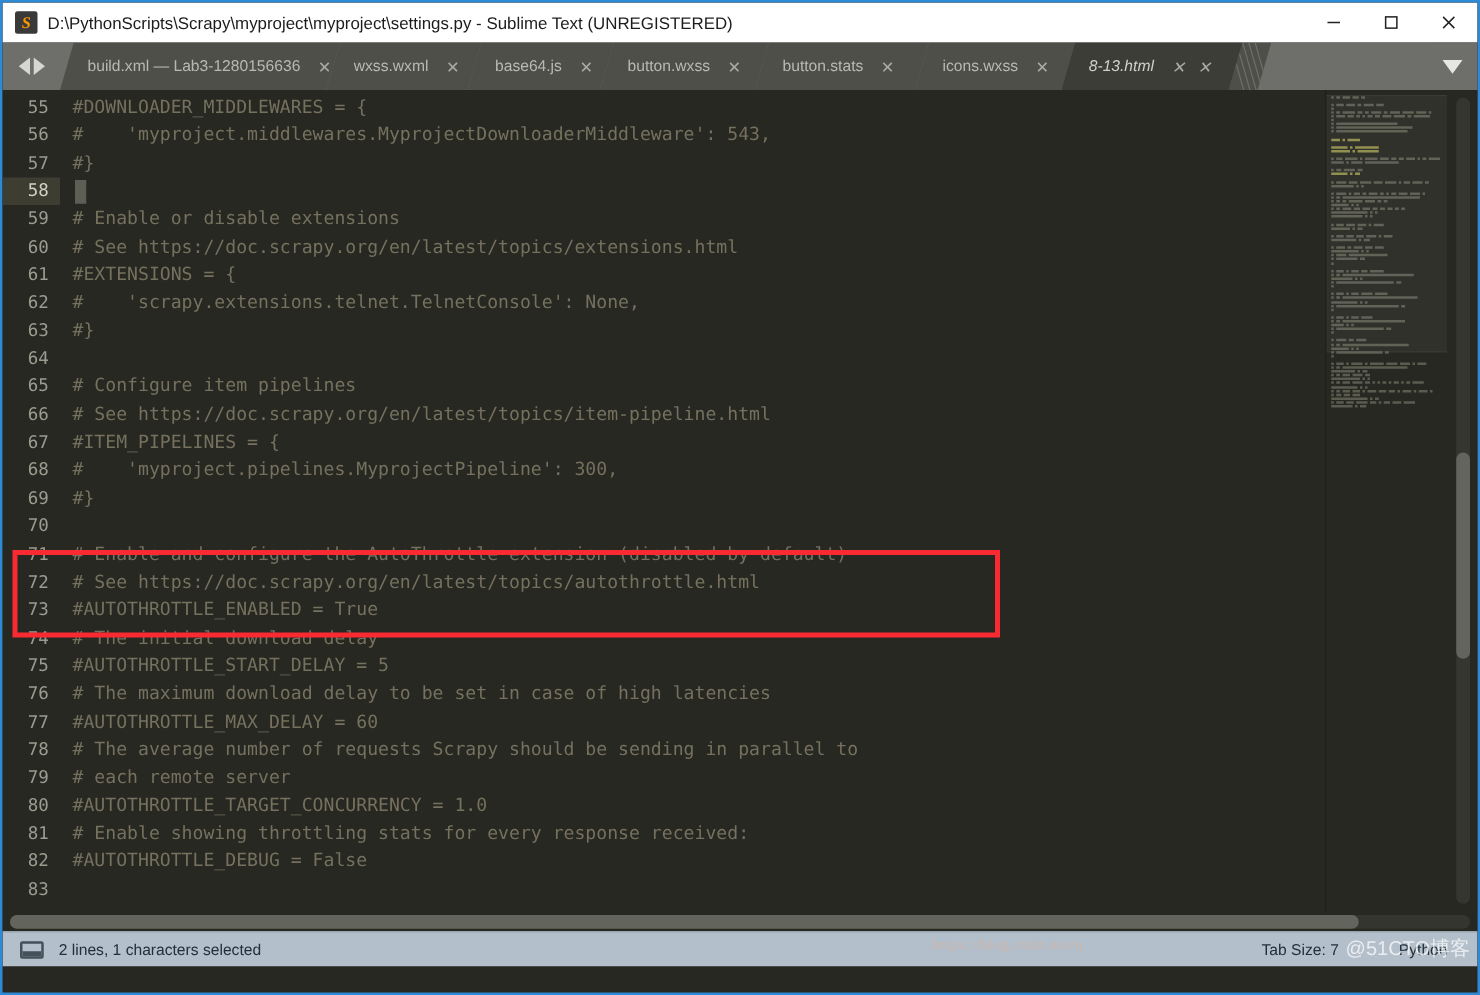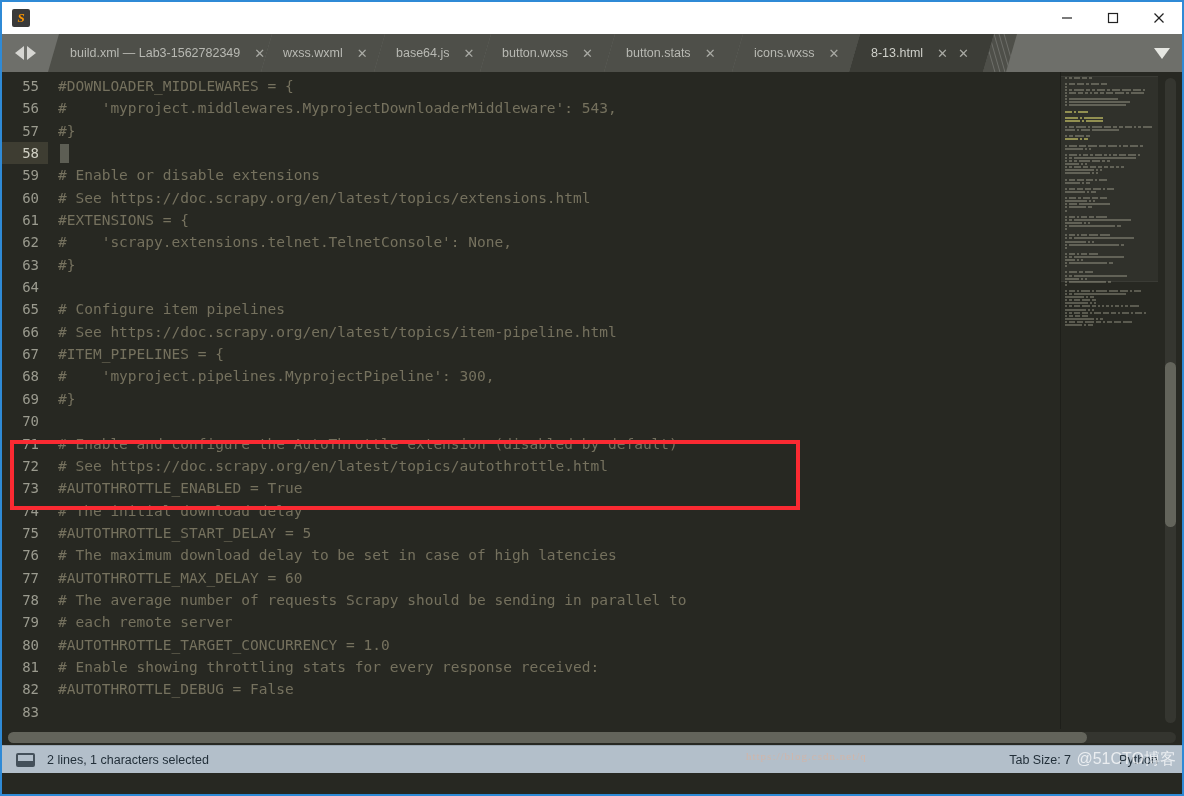--- a/index.html
+++ b/index.html
@@ -339,20 +339,21 @@
     white-space: nowrap;
   }
 </style>
 </head>
 <body>
 
 <div id="app">
 
   <div class="titlebar">
     <div class="app-icon"></div>
+    <div class="title-text">D:\PythonScripts\Scrapy\myproject\myproject\settings.py - Sublime Text (UNREGISTERED)</div>
     <div class="win-controls">
       <div class="win-btn">
         <svg width="14" height="14" viewBox="0 0 14 14">
             <line x1="2" y1="7" x2="12" y2="7" stroke="#222" stroke-width="1.2"></line>
           </svg>
       </div>
       <div class="win-btn">
         <svg width="14" height="14" viewBox="0 0 14 14">
             <rect x="2.5" y="2.5" width="9" height="9" fill="none" stroke="#222" stroke-width="1.2"></rect>
           </svg>
@@ -367,21 +368,21 @@
   </div>
 
 
   <div class="tabbar">
     <div class="tab-nav">
       <span class="arrow-l"></span>
       <span class="arrow-r"></span>
     </div>
     <div class="tabs-wrap" id="tabs-wrap">
         <div class="tab" style="width: 224px;">
-          <span class="tab-label">build.xml — Lab3-1562782349</span>
+          <span class="tab-label">build.xml — Lab3-1280156636</span>
           <span class="tab-close">✕</span>
         </div>
         <div class="tab" style="width: 124px;">
           <span class="tab-label">wxss.wxml</span>
           <span class="tab-close">✕</span>
         </div>
         <div class="tab" style="width: 117px;">
           <span class="tab-label">base64.js</span>
           <span class="tab-close">✕</span>
         </div>
@@ -390,21 +391,21 @@
           <span class="tab-close">✕</span>
         </div>
         <div class="tab" style="width: 139px;">
           <span class="tab-label">button.stats</span>
           <span class="tab-close">✕</span>
         </div>
         <div class="tab" style="width: 128px;">
           <span class="tab-label">icons.wxss</span>
           <span class="tab-close">✕</span>
         </div>
-        <div class="tab active" style="width: 145px;">
+        <div class="tab active" style="width: 145px; font-style: italic;">
           <span class="tab-label">8-13.html</span>
           <span class="tab-close">✕</span>
           <span class="tab-close extra">✕</span>
         </div>
         <div class="tab-stack">
           <i style="left: 6px;"></i>
           <i style="left: 11px;"></i>
           <i style="left: 16px;"></i>
           <i style="left: 21px;"></i>
           <i style="left: 26px;"></i>

